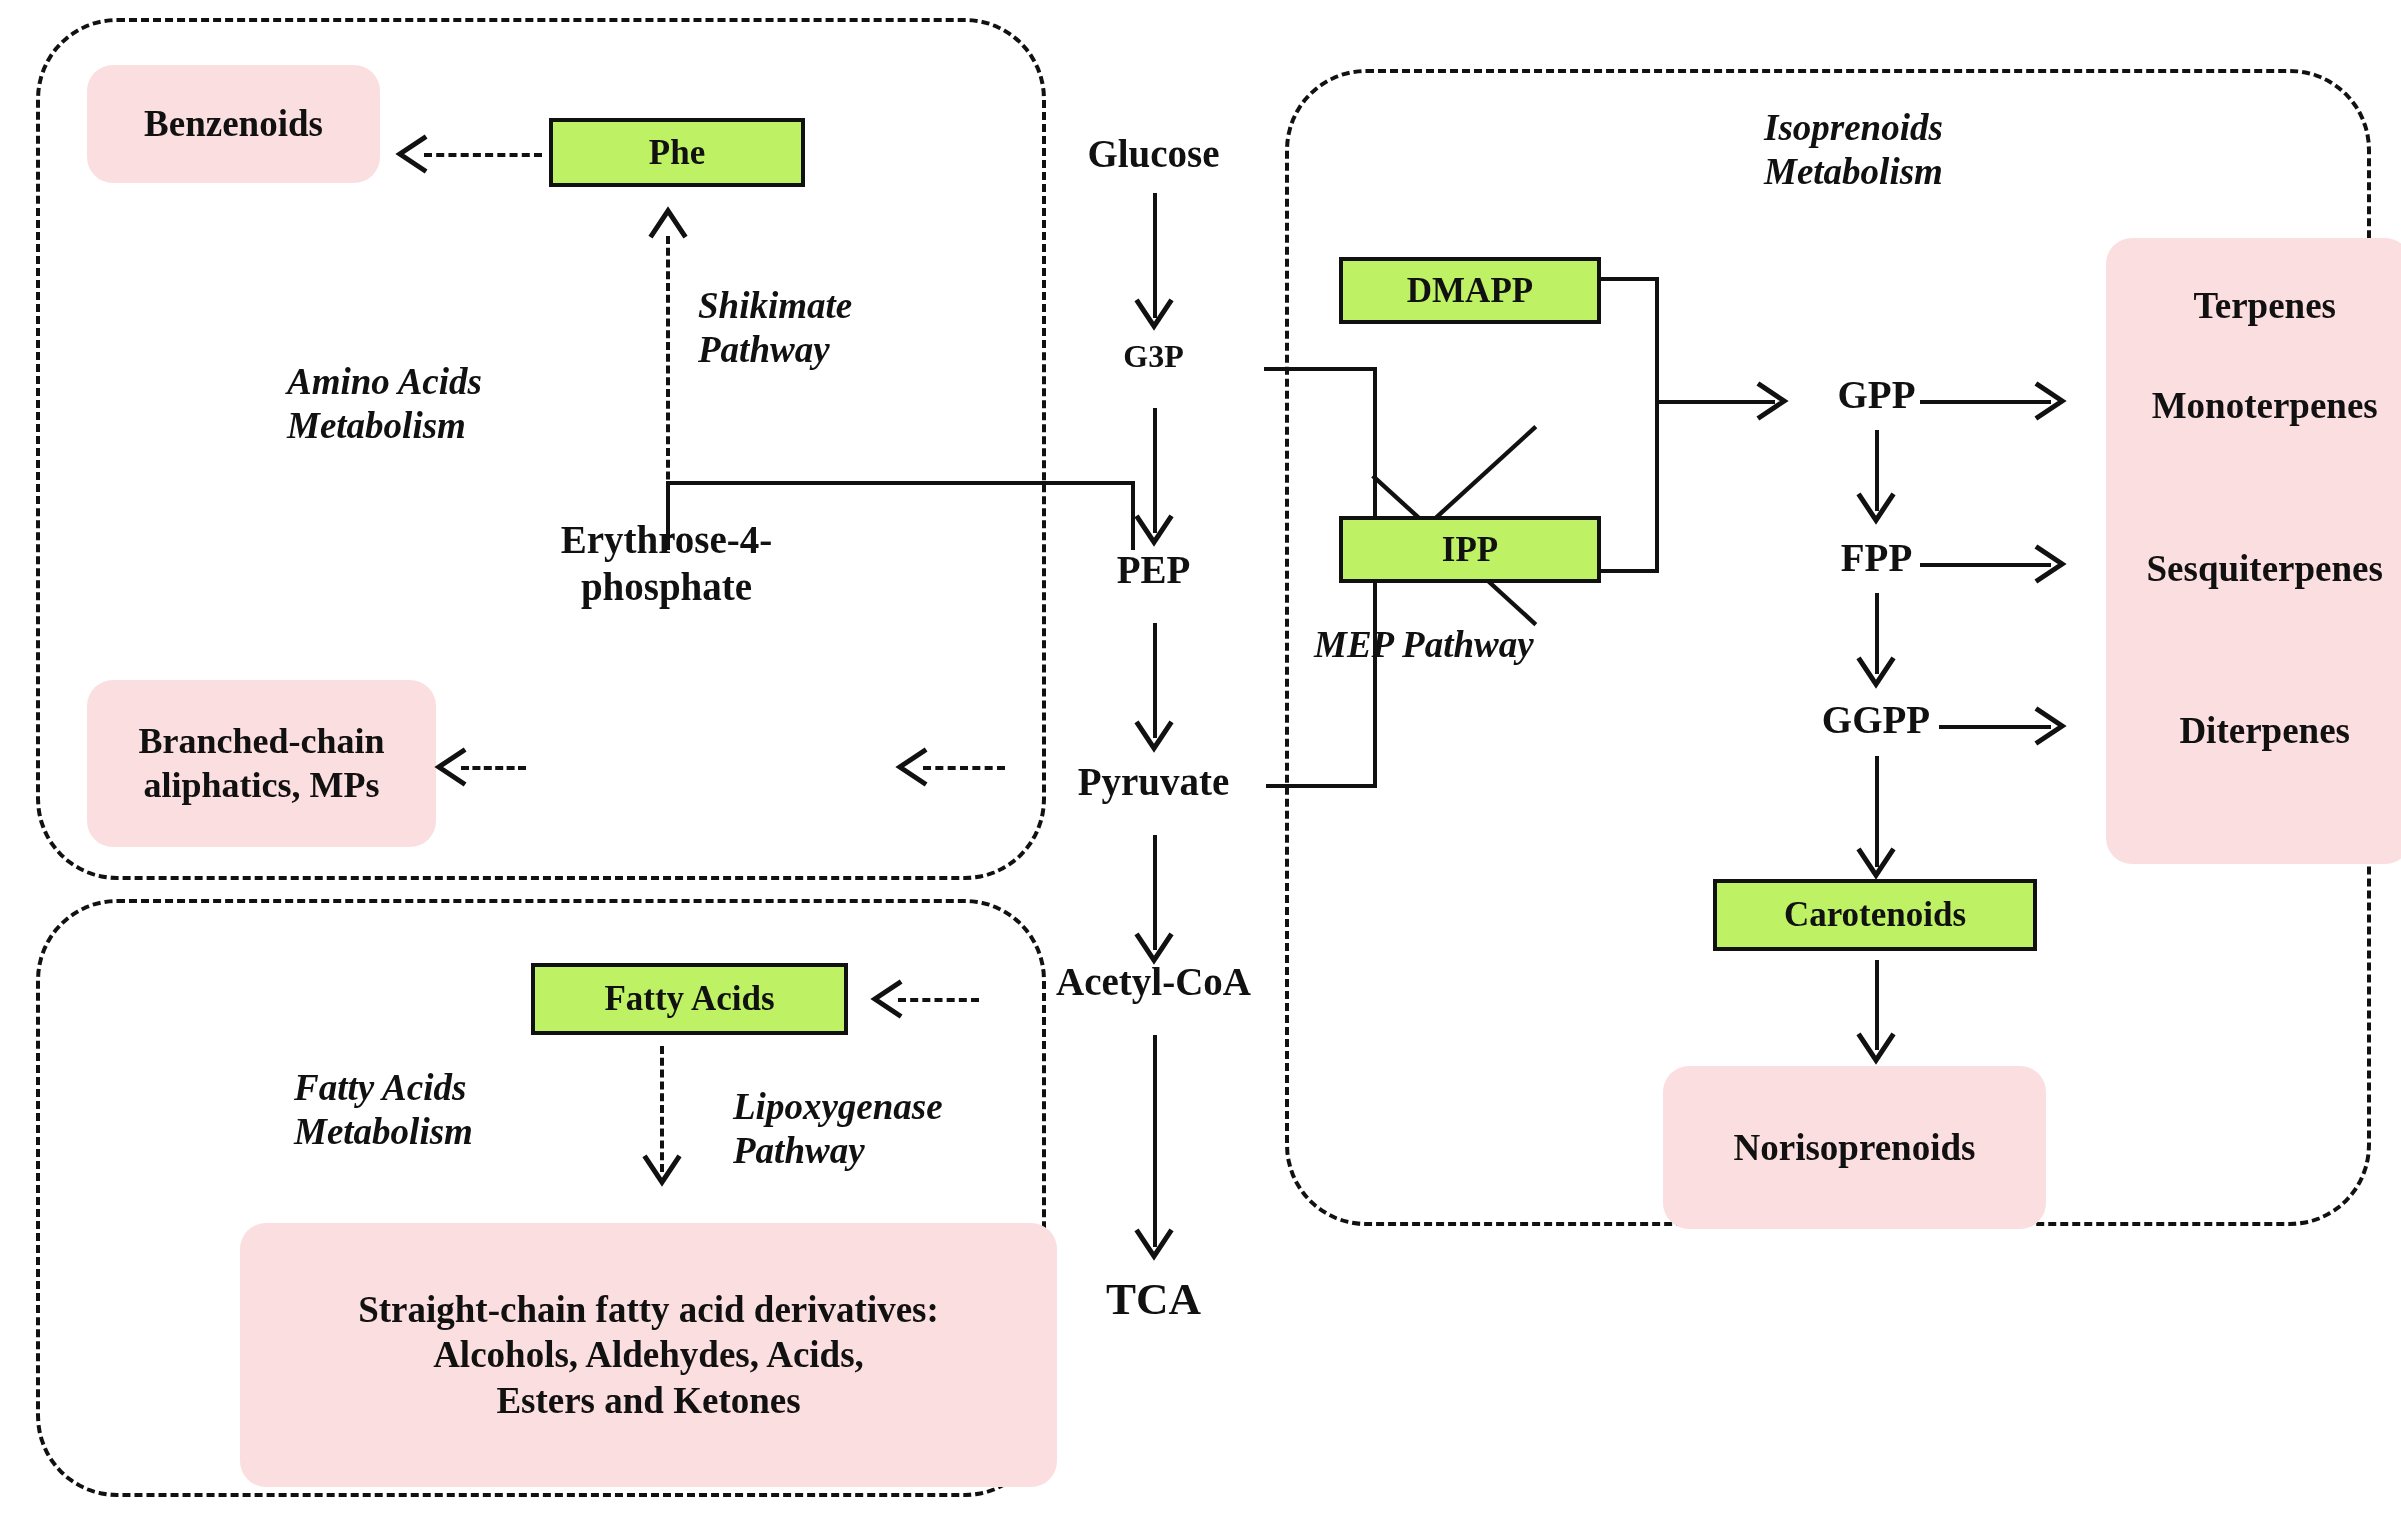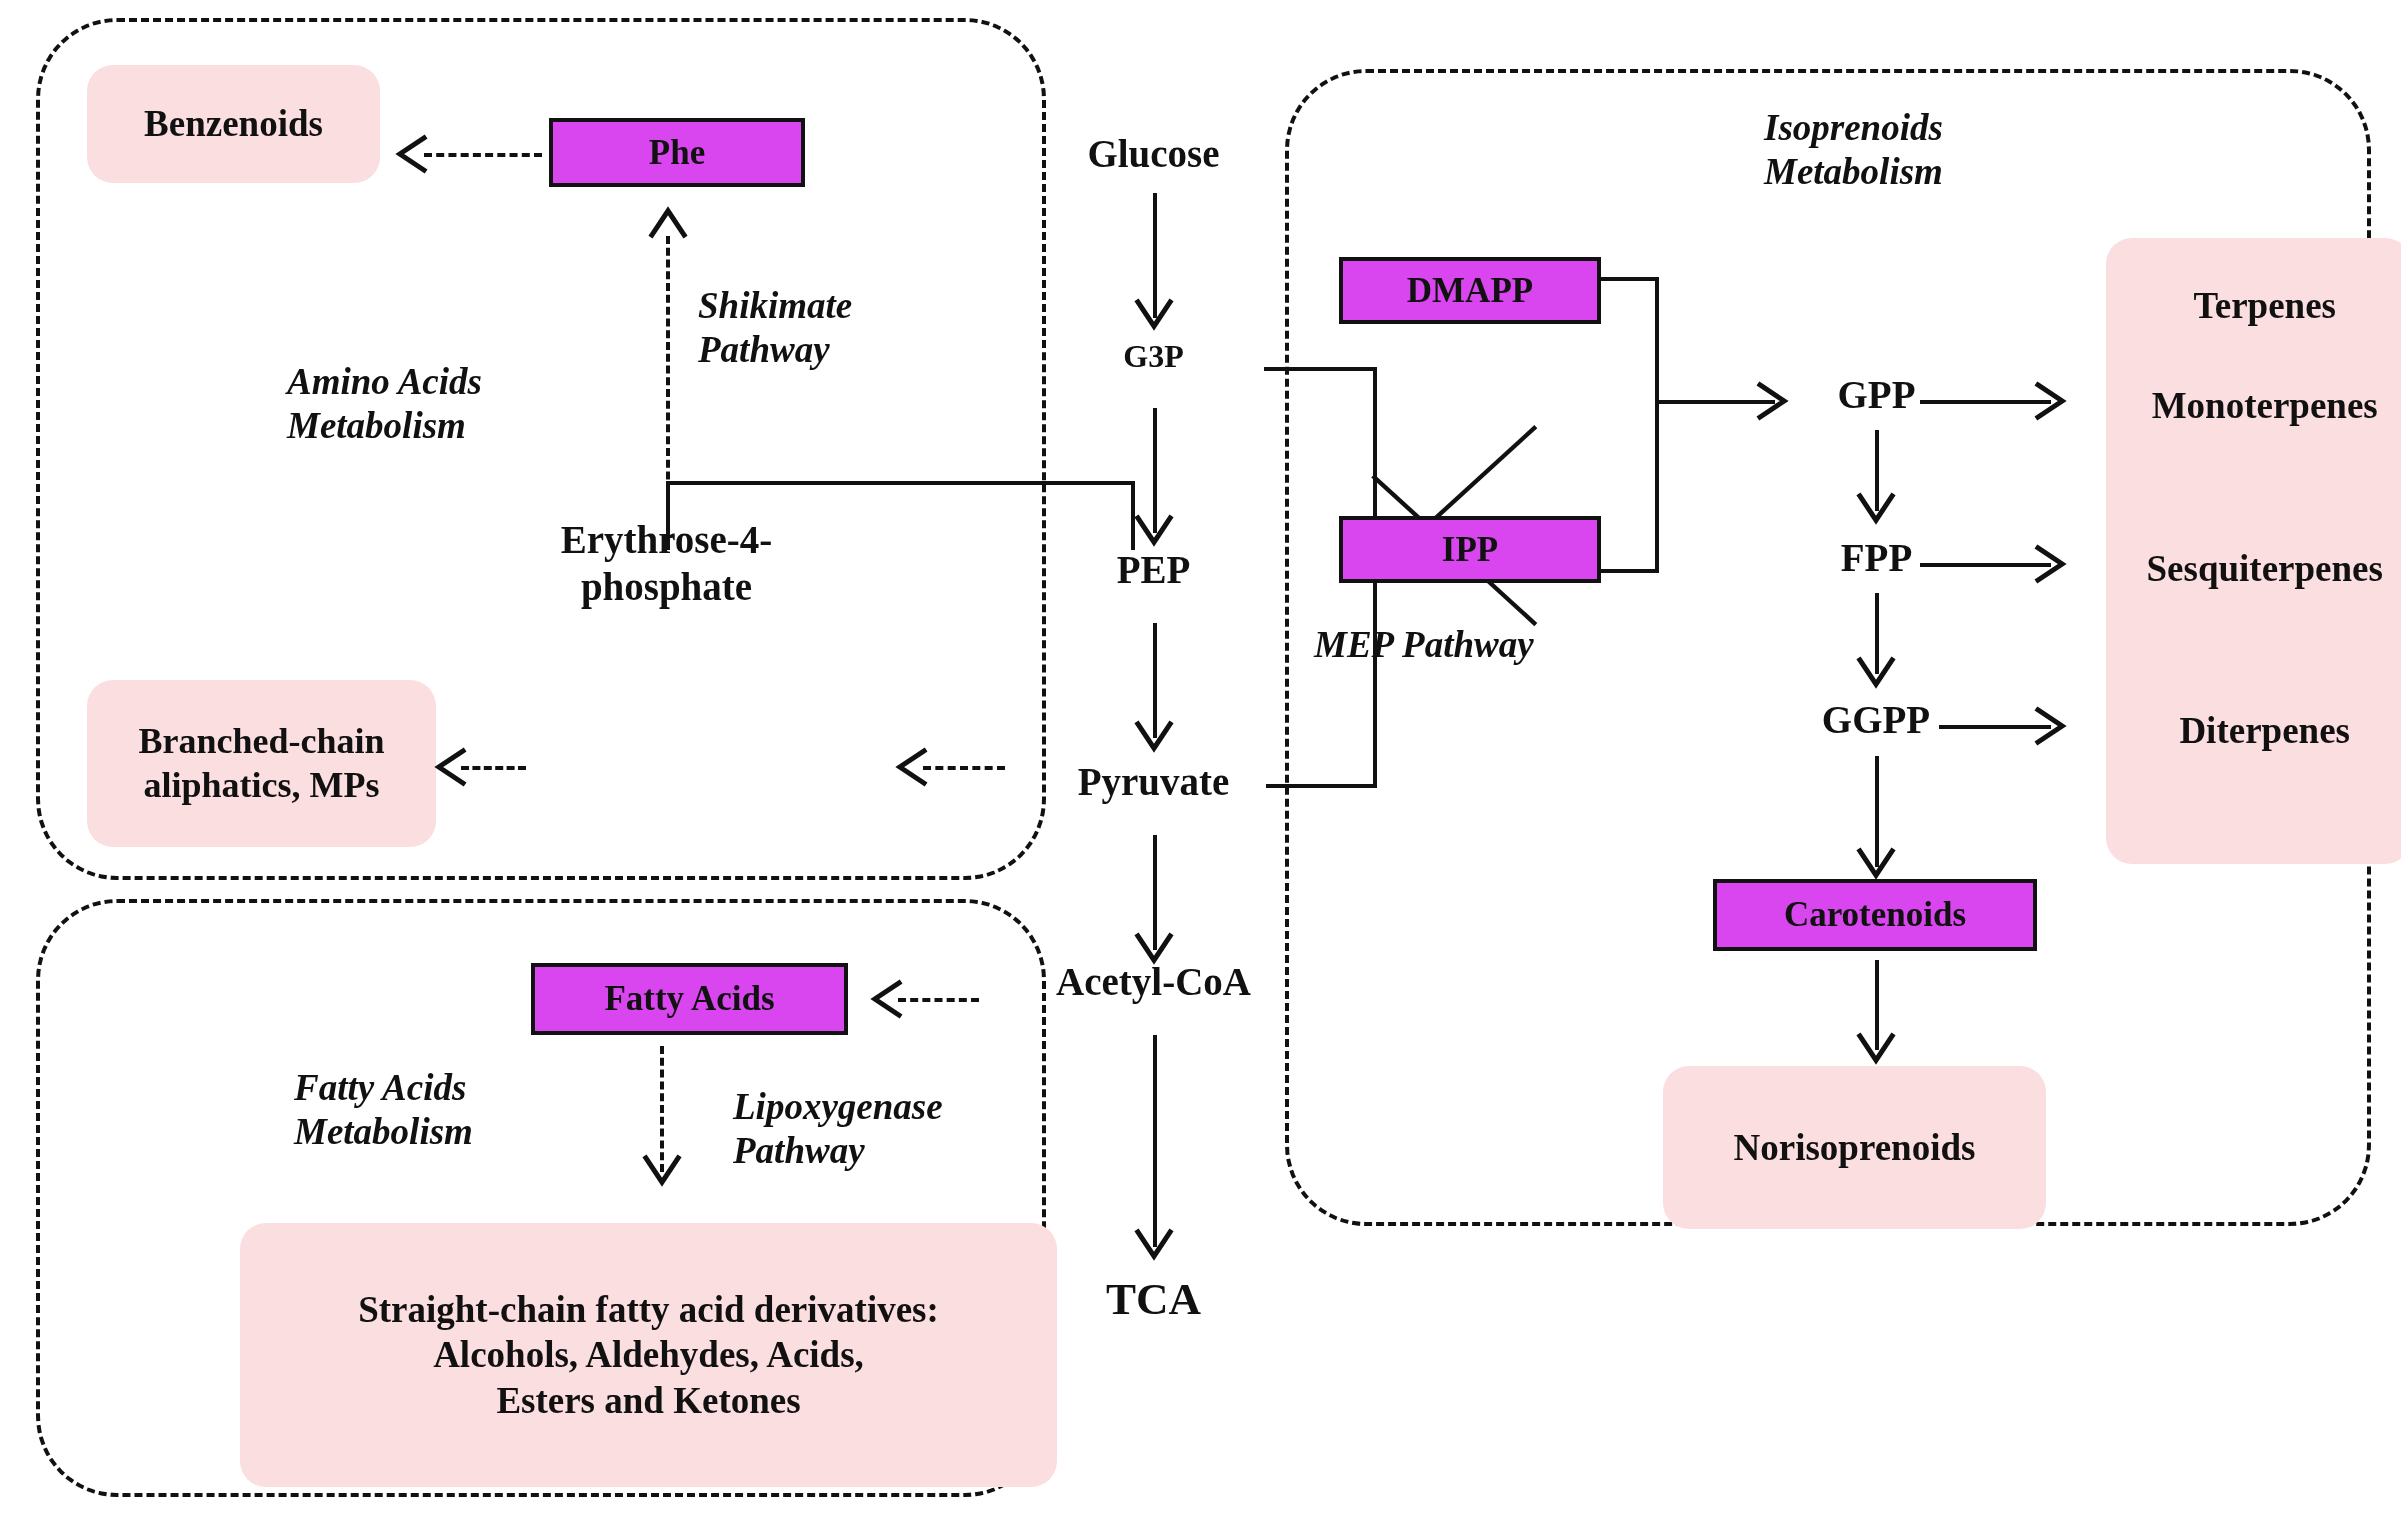--- a/index.html
+++ b/index.html
@@ -50,21 +50,21 @@
     position:absolute;
     width:100%;
     text-align:center;
     font-weight:700;
     color:#111;
   }
 
   
   .rect-box{
     position:absolute;
-    background:#d946ef;
+    background:#bef264;
     border:4.4px solid #111;
     display:flex;
     align-items:center;
     justify-content:center;
     text-align:center;
     font-weight:700;
     color:#111;
     box-sizing:border-box;
     z-index:6;
   }

